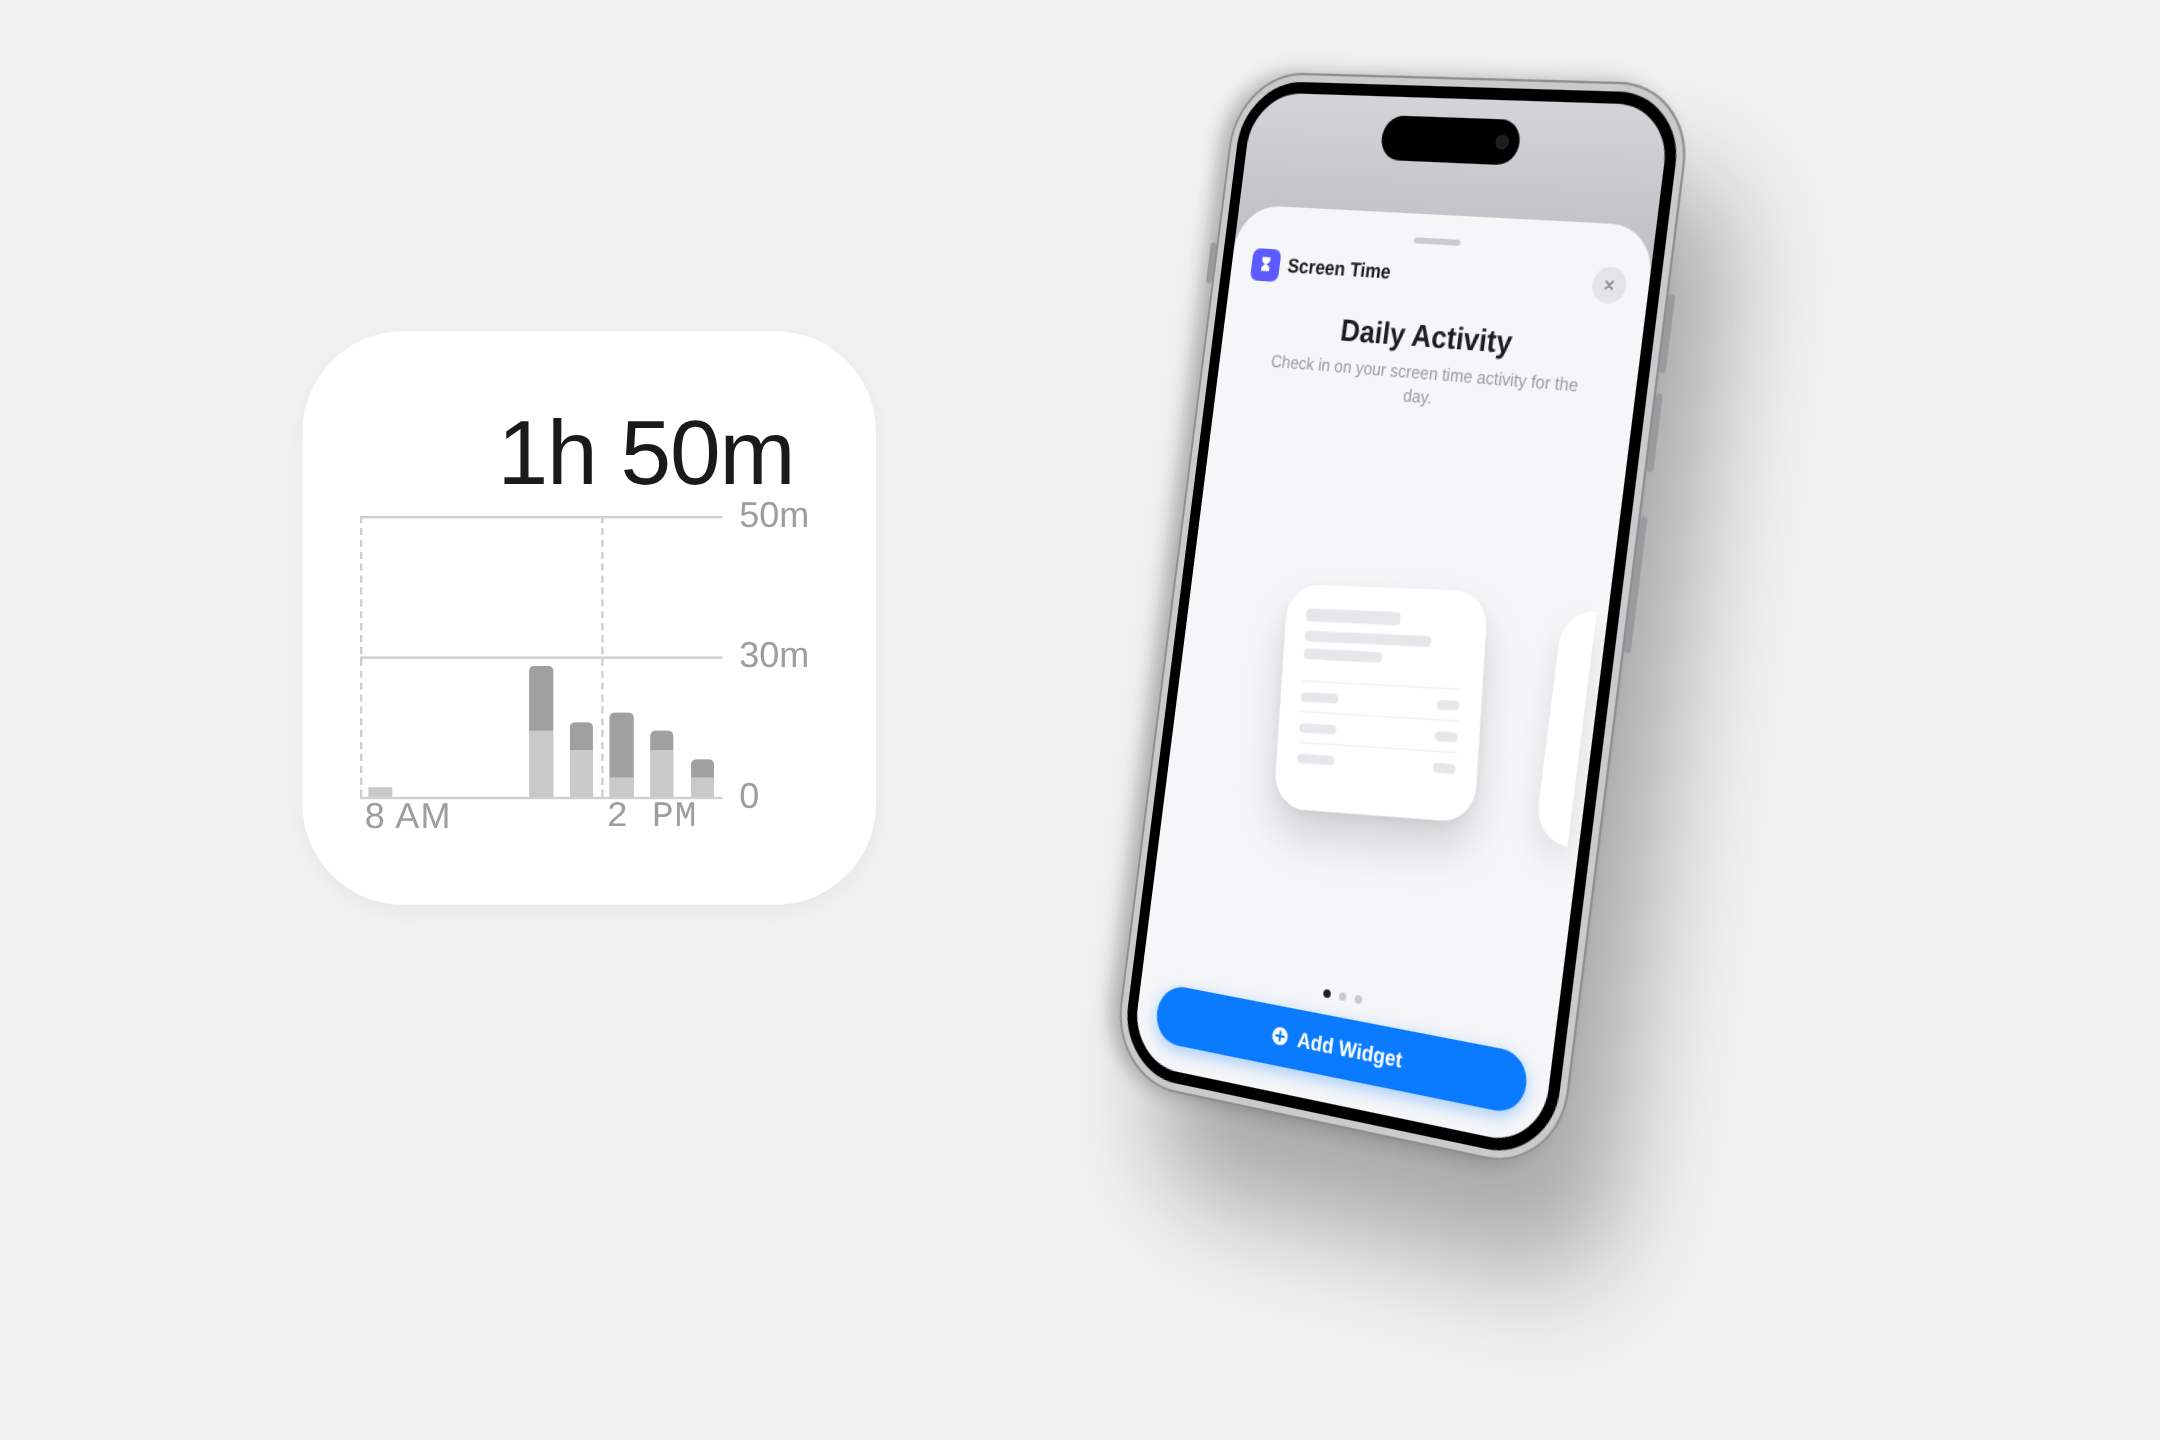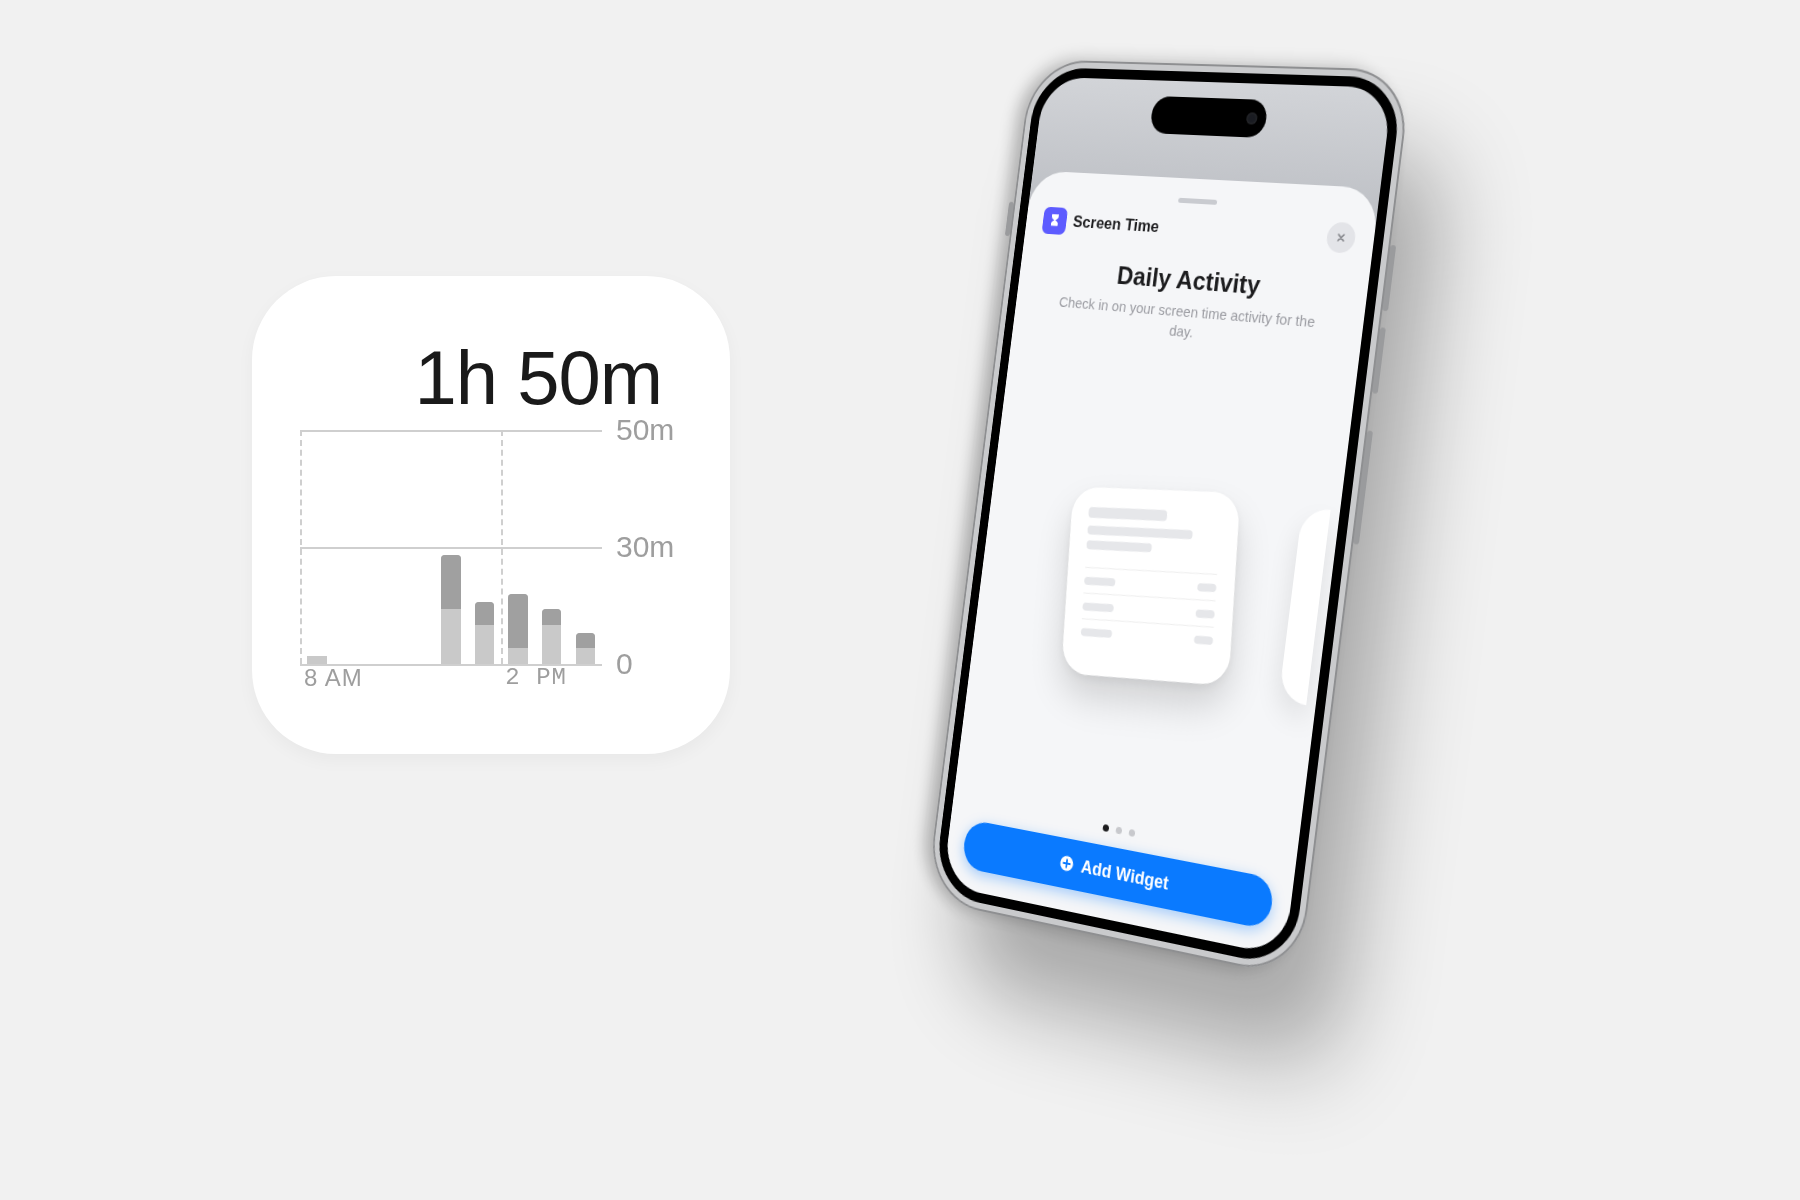--- a/index.html
+++ b/index.html
@@ -104,21 +104,21 @@
   }
   .x-labels {
     position: absolute;
     left: 0; right: 0;
     bottom: 0;
     height: 50px;
     display: flex;
   }
   .x-label {
     position: absolute;
-    font-size: 24px;
+    font-size: 30px;
     color: #9e9e9e;
     letter-spacing: 1px;
     transform: translateX(4px);
     white-space: nowrap;
   }
 
   
   .phone-wrap {
     position: absolute;
     left: 1160px;

